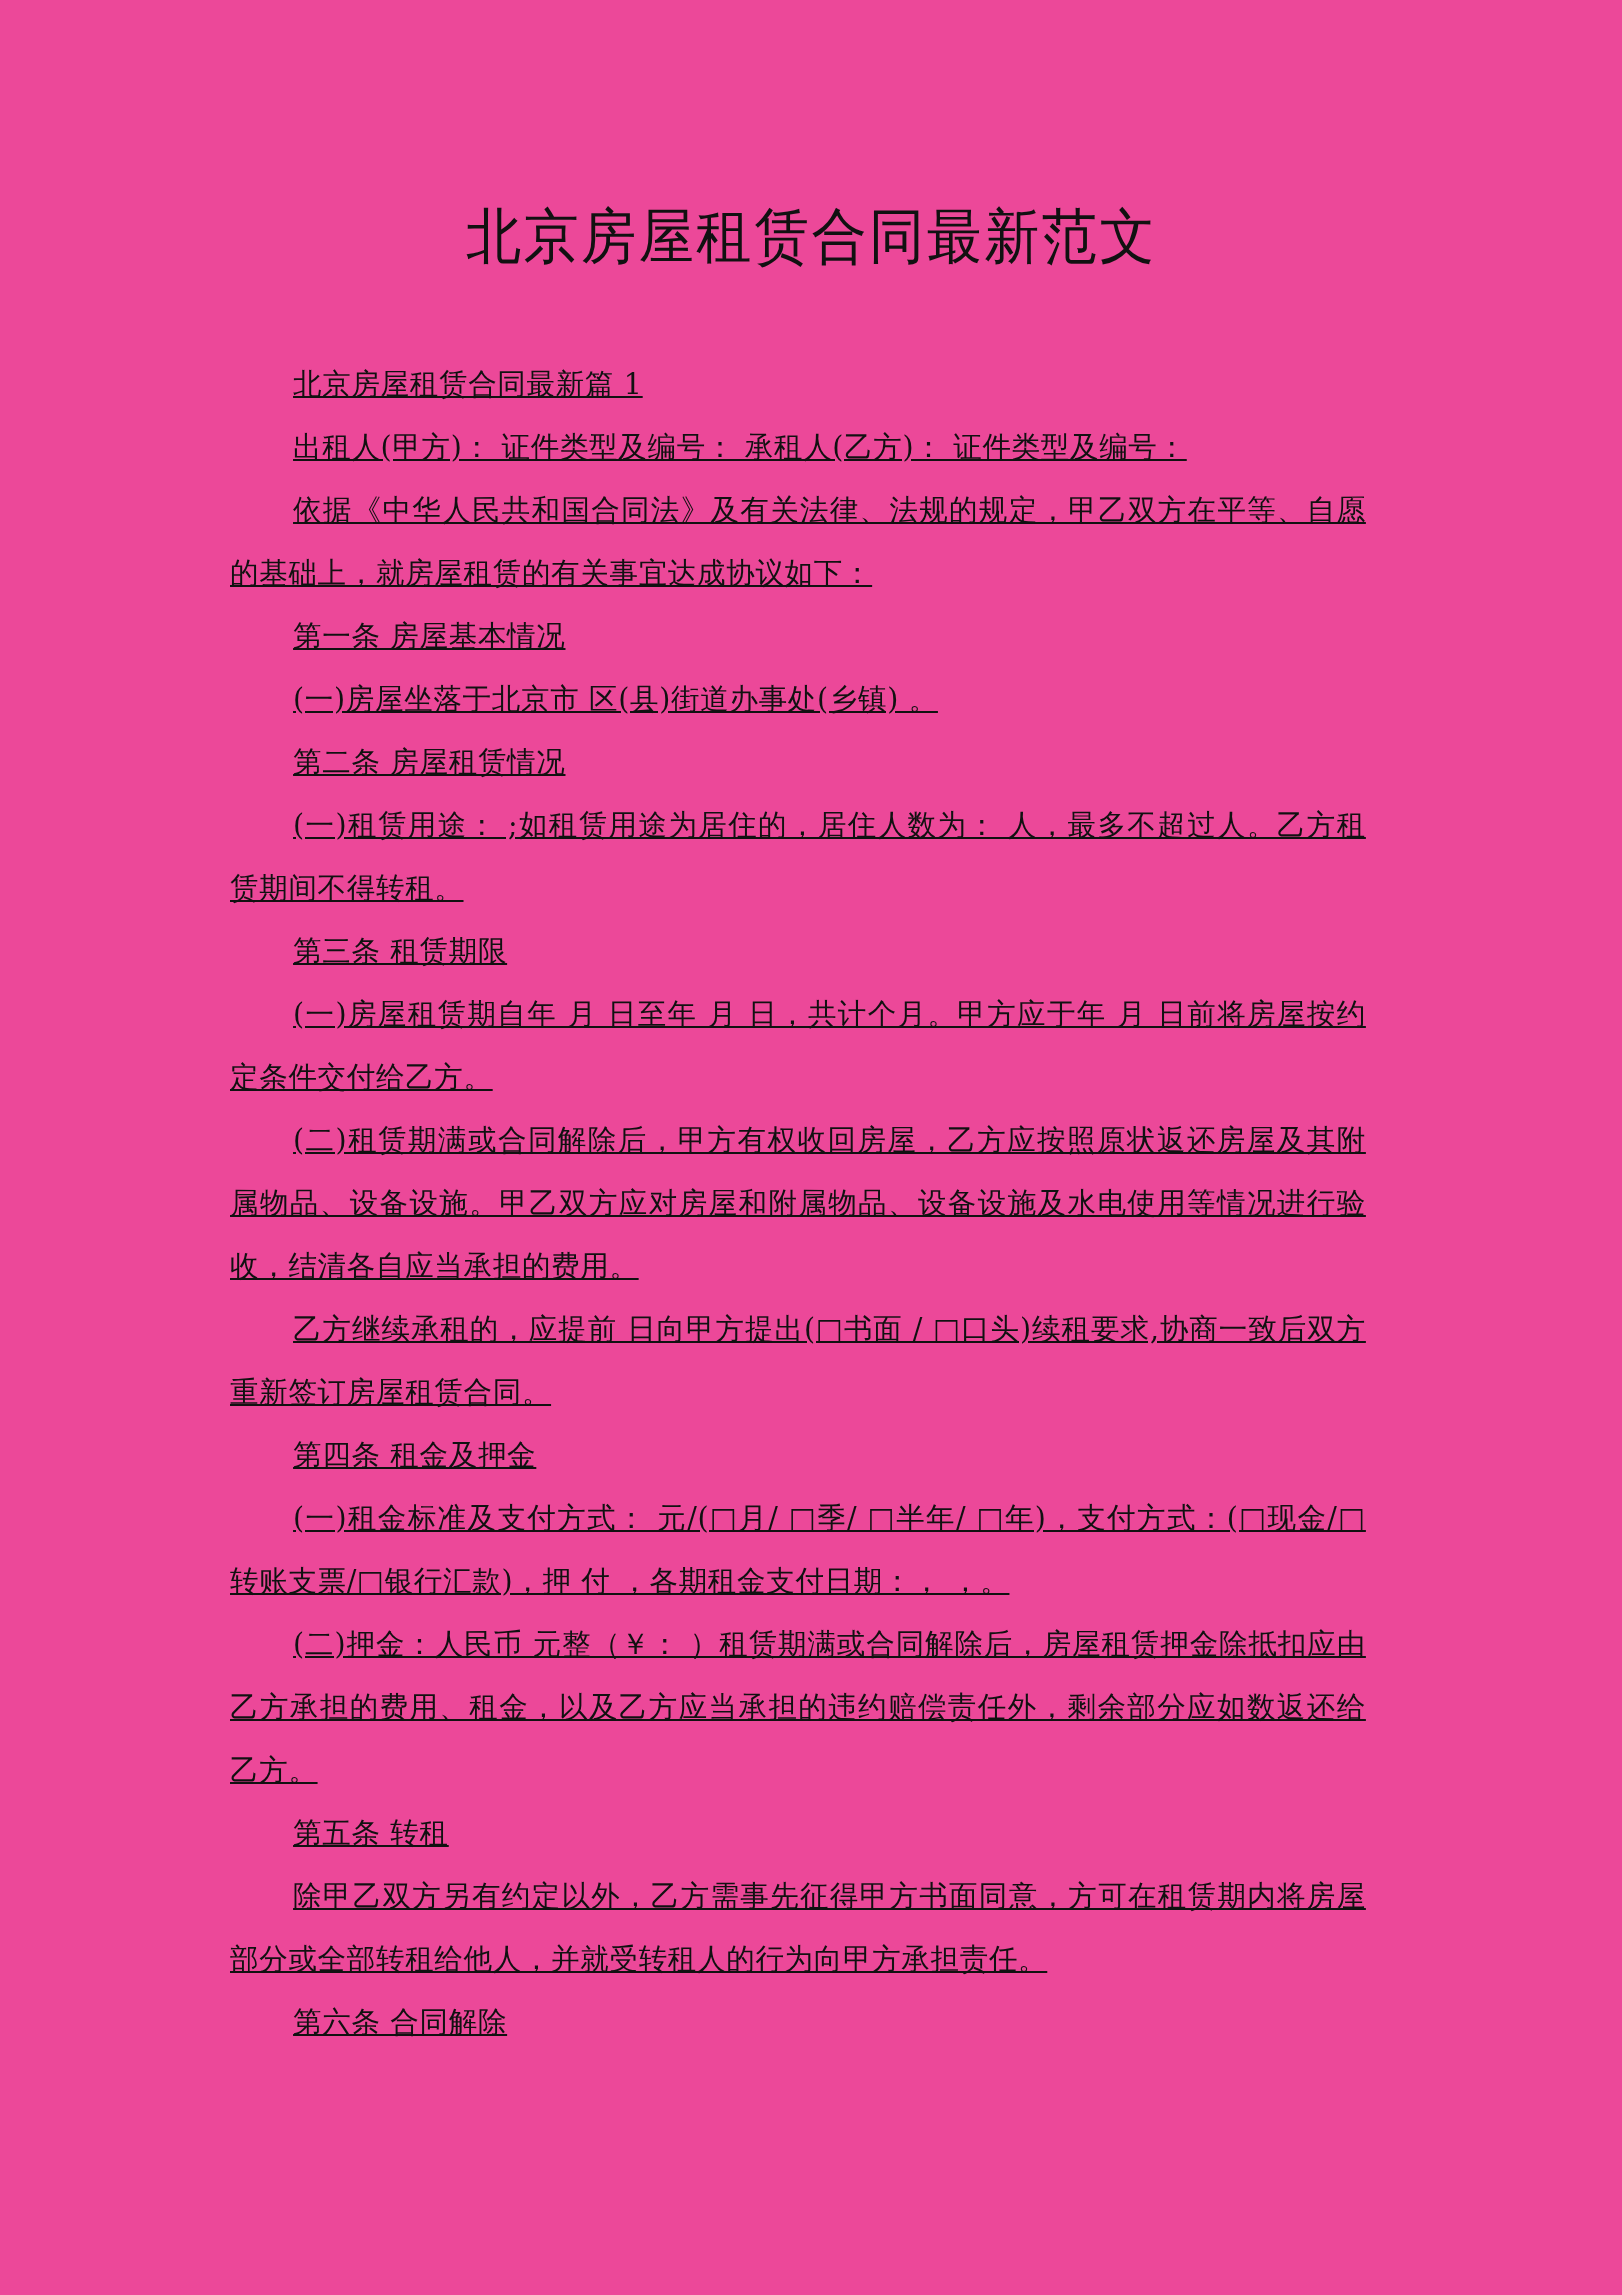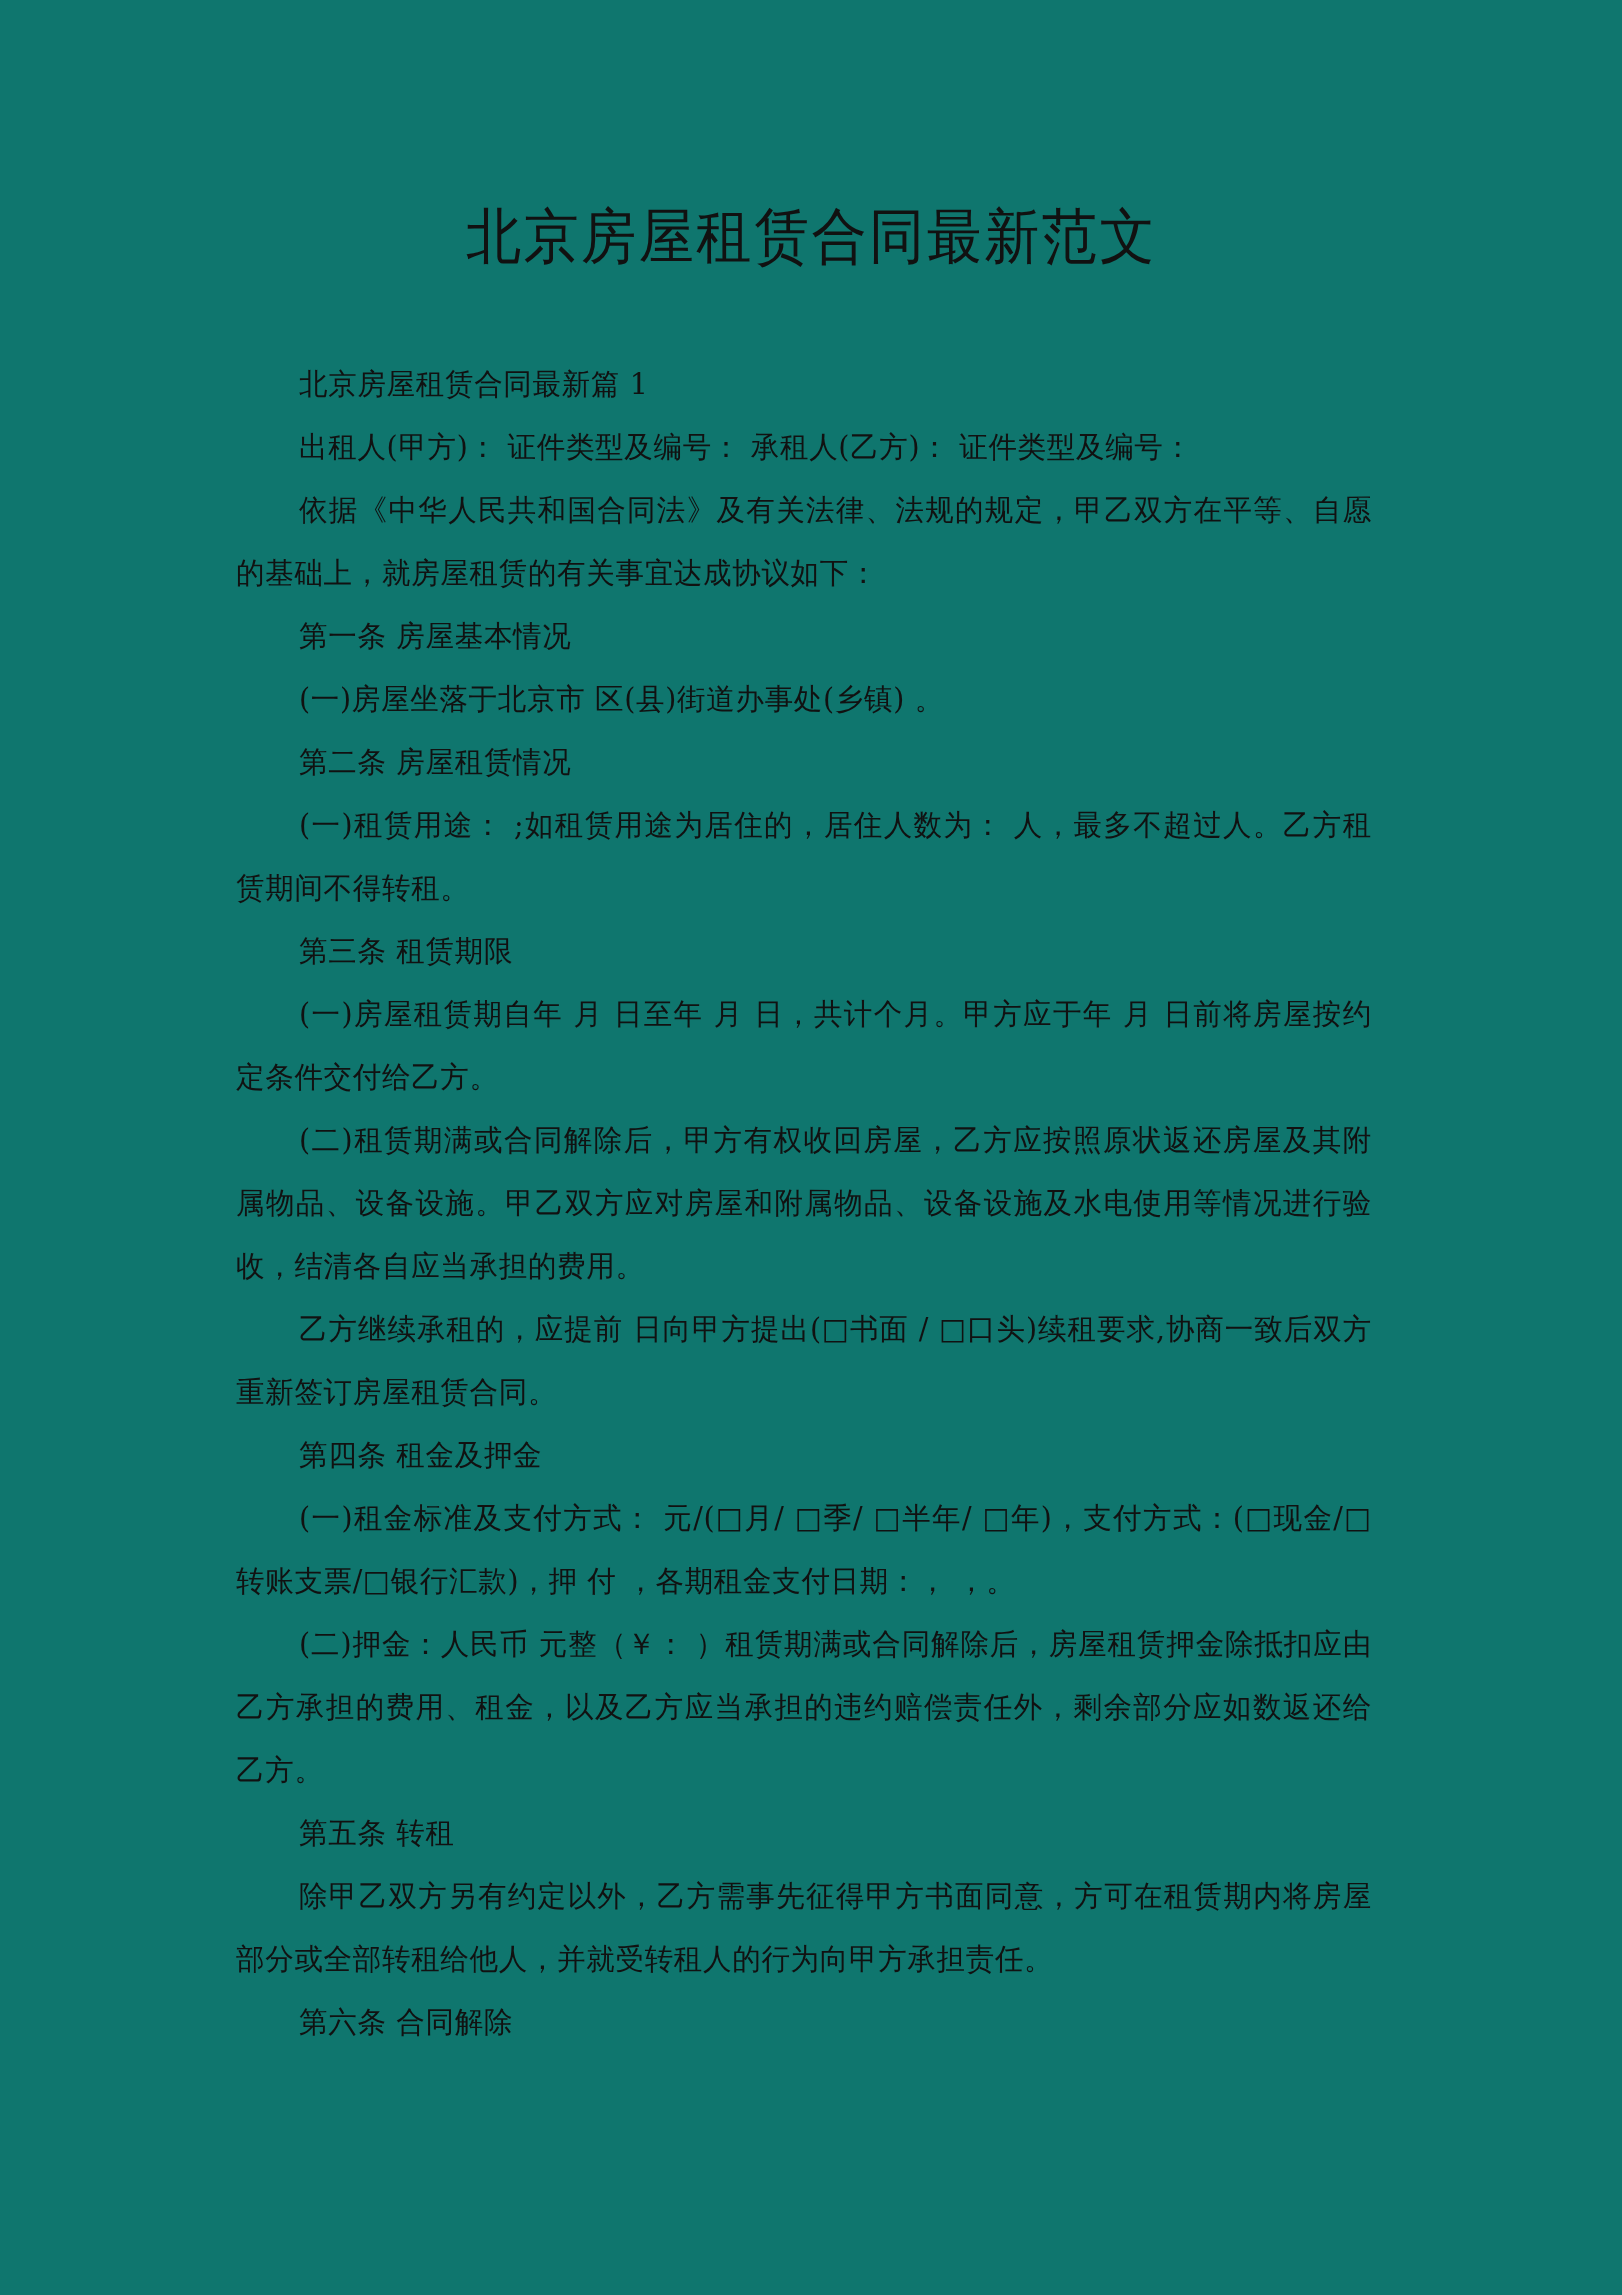--- a/index.html
+++ b/index.html
@@ -14,41 +14,42 @@
       overflow: hidden;
       color: #111111;
       font-family: "DejaVu Serif", "Liberation Serif", serif;
     }
     .page {
       position: absolute;
       left: 0;
       top: 0;
       width: 1623px;
       height: 2295px;
-      background: #0f766e;
+      background: #ec4899;
     }
     .doc-title {
       position: absolute;
       left: 0;
       top: 204px;
       width: 1623px;
       text-align: center;
       font-size: 60px;
       line-height: 65px;
       letter-spacing: 2.6px;
       font-weight: normal;
       margin: 0;
       transform: scaleX(0.92);
       transform-origin: center;
     }
     .body {
       position: absolute;
-      left: 236px;
+      left: 230px;
       top: 353px;
       width: 1171px;
+      text-decoration: underline;
     }
     .para {
       font-size: 29.4px;
       line-height: 63px;
       margin: 0;
       text-indent: 65px;
       text-align: justify;
       letter-spacing: 0.7px;
       white-space: normal;
       transform: scaleX(0.97);

